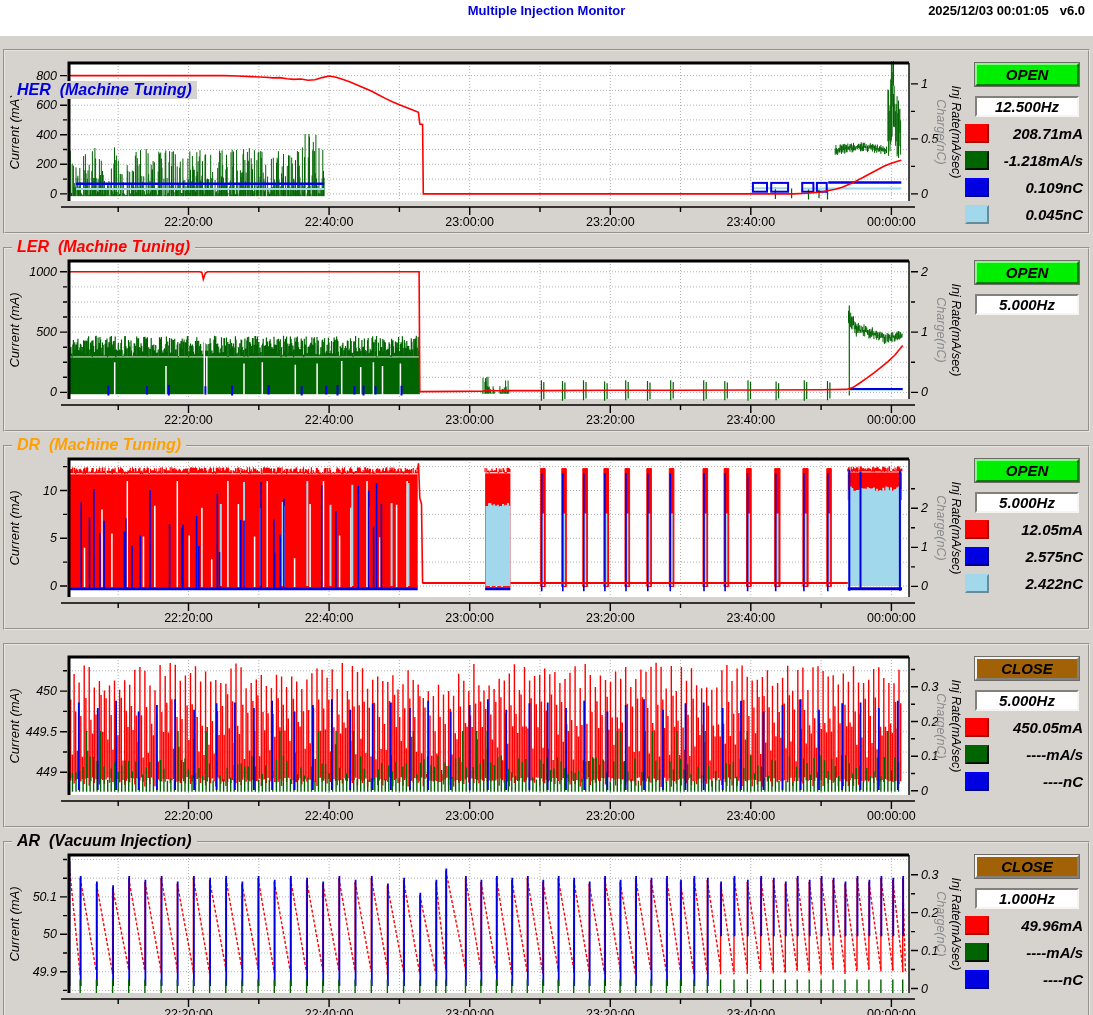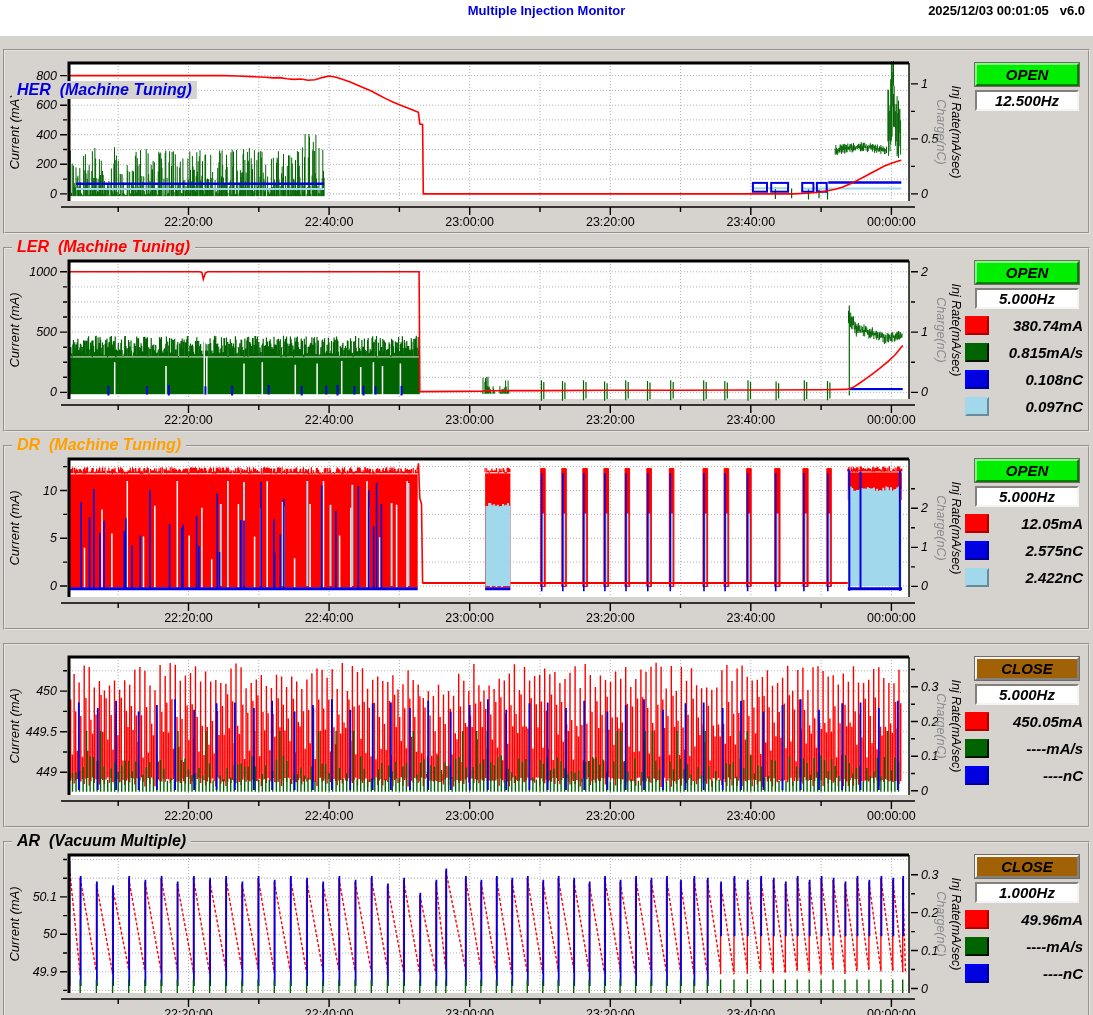--- a/index.html
+++ b/index.html
@@ -8,21 +8,21 @@
   .header .title{position:absolute;left:0;right:0;top:3px;text-align:center;color:#0000dd;font-weight:bold;font-size:13px}
   .header .dt{position:absolute;right:8px;top:3px;color:#000;font-weight:bold;font-size:13px;white-space:pre}
   .panel{position:relative;height:181px;margin:13px 3px 0;border:2px groove #e8e5e0}
   .panel-title{position:absolute;top:-11px;left:7px;background:#d6d3ce;padding:0 5px;font-size:16px;font-weight:bold;font-style:italic;white-space:pre;line-height:18px}
   .panel-body{display:flex;height:100%}
   svg.chart{width:958px;height:166px;margin-top:10px;flex:none;display:block}
   .info{width:121px;flex:none;padding-top:12px}
   .status{margin-left:12px;width:100px;height:19px;line-height:19px;text-align:center;font-weight:bold;font-style:italic;font-size:15px;border:2px solid;outline:1px solid #6f6b66}
   .status.open{background:#00ef00;border-color:#7dff7d #007d00 #007d00 #7dff7d}
   .status.close{background:#a16207;border-color:#f6f4f1 #84807b #84807b #f6f4f1}
-  .freq{margin:4px 0 3px 12px;width:100px;height:17px;line-height:17px;background:#fff;text-align:center;font-weight:bold;font-style:italic;font-size:15px;border:2px solid;border-color:#84807b #f6f4f1 #f6f4f1 #84807b}
+  .freq{margin:10px 0 3px 12px;width:100px;height:17px;line-height:17px;background:#fff;text-align:center;font-weight:bold;font-style:italic;font-size:15px;border:2px solid;border-color:#84807b #f6f4f1 #f6f4f1 #84807b}
   .row{display:flex;align-items:center;height:27px}
   .swatch{width:20px;height:15px;margin-left:2px;border:2px outset;flex:none}
   .val{margin-left:auto;font-weight:bold;font-style:italic;font-size:15px;padding-right:1px;white-space:pre}
 </style>
 </head>
 <body>
 
 <div class="header">
   <span class="title">Multiple Injection Monitor</span>
   <span class="dt"><span>2025/12/03 00:01:05</span>   <span>v6.0</span></span>
@@ -64,20 +64,41 @@
           <text x="916" y="81.9" font-size="12.5" font-style="italic" text-anchor="start" fill="#000">0.5</text>
           <text x="916" y="26.9" font-size="12.5" font-style="italic" text-anchor="start" fill="#000">1</text>
           <path d="M906 132.9L913 132.9M906 77.9L913 77.9M906 22.9L913 22.9M906 105.4L910 105.4M906 50.4L910 50.4" stroke="#000" stroke-width="1.4" fill="none"></path>
           <text x="14" y="71" transform="rotate(-90 14 71)" font-size="13" font-style="italic" text-anchor="middle" fill="#000">Current (mA)</text>
           <text x="932" y="71" transform="rotate(90 932 71)" font-size="12.5" font-style="italic" text-anchor="middle" fill="#8a8a8a">Charge(nC)</text>
           <text x="947" y="71" transform="rotate(90 947 71)" font-size="12.5" font-style="italic" text-anchor="middle" fill="#000">Inj Rate(mA/sec)</text>
         </svg>
       <div class="info">
         <div class="status open">OPEN</div>
         <div class="freq">12.500Hz</div>
+        <div class="rows">
+  <div class="row">
+    <span class="swatch" style="background: rgb(255, 0, 0); border-color: rgb(255, 0, 0);"></span>
+    <span class="val">208.71mA</span>
+  </div>
+
+  <div class="row">
+    <span class="swatch" style="background: rgb(0, 100, 0); border-color: rgb(0, 100, 0);"></span>
+    <span class="val">-1.218mA/s</span>
+  </div>
+
+  <div class="row">
+    <span class="swatch" style="background: rgb(0, 0, 224); border-color: rgb(0, 0, 224);"></span>
+    <span class="val">0.109nC</span>
+  </div>
+
+  <div class="row">
+    <span class="swatch" style="background: rgb(162, 216, 236); border-color: rgb(162, 216, 236);"></span>
+    <span class="val">0.045nC</span>
+  </div>
+</div>
       </div>
     </div>
   </section>
 
   <section class="panel">
     <span class="panel-title" style="color: rgb(255, 0, 0);">LER  (Machine Tuning)</span>
     <div class="panel-body">
       <svg class="chart" xmlns="http://www.w3.org/2000/svg" id="chart-1" viewBox="0 0 958 166">
           <rect x="64" y="2" width="840" height="138" fill="#fff"></rect>
           <path d="M113.2 2.0L113.2 140.0M183.5 2.0L183.5 140.0M253.8 2.0L253.8 140.0M324.1 2.0L324.1 140.0M394.4 2.0L394.4 140.0M464.7 2.0L464.7 140.0M535.0 2.0L535.0 140.0M605.3 2.0L605.3 140.0M675.5 2.0L675.5 140.0M745.8 2.0L745.8 140.0M816.1 2.0L816.1 140.0M886.4 2.0L886.4 140.0M64 133.4L904 133.4M64 118.3L904 118.3M64 103.2L904 103.2M64 88.2L904 88.2M64 73.1L904 73.1M64 58.0L904 58.0M64 43.0L904 43.0M64 27.9L904 27.9M64 12.8L904 12.8" stroke="#b0b0b0" stroke-width="1" stroke-dasharray="1 2" fill="none"></path>
@@ -109,41 +130,20 @@
           <text x="916" y="77.1" font-size="12.5" font-style="italic" text-anchor="start" fill="#000">1</text>
           <text x="916" y="16.8" font-size="12.5" font-style="italic" text-anchor="start" fill="#000">2</text>
           <path d="M906 133.4L913 133.4M906 73.1L913 73.1M906 12.8L913 12.8M906 103.2L910 103.2M906 43.0L910 43.0" stroke="#000" stroke-width="1.4" fill="none"></path>
           <text x="14" y="71" transform="rotate(-90 14 71)" font-size="13" font-style="italic" text-anchor="middle" fill="#000">Current (mA)</text>
           <text x="932" y="71" transform="rotate(90 932 71)" font-size="12.5" font-style="italic" text-anchor="middle" fill="#8a8a8a">Charge(nC)</text>
           <text x="947" y="71" transform="rotate(90 947 71)" font-size="12.5" font-style="italic" text-anchor="middle" fill="#000">Inj Rate(mA/sec)</text>
         </svg>
       <div class="info">
         <div class="status open">OPEN</div>
         <div class="freq">5.000Hz</div>
-        <div class="rows">
-  <div class="row">
-    <span class="swatch" style="background: rgb(255, 0, 0); border-color: rgb(255, 0, 0);"></span>
-    <span class="val">380.74mA</span>
-  </div>
-
-  <div class="row">
-    <span class="swatch" style="background: rgb(0, 100, 0); border-color: rgb(0, 100, 0);"></span>
-    <span class="val">0.815mA/s</span>
-  </div>
-
-  <div class="row">
-    <span class="swatch" style="background: rgb(0, 0, 224); border-color: rgb(0, 0, 224);"></span>
-    <span class="val">0.108nC</span>
-  </div>
-
-  <div class="row">
-    <span class="swatch" style="background: rgb(162, 216, 236); border-color: rgb(162, 216, 236);"></span>
-    <span class="val">0.097nC</span>
-  </div>
-</div>
       </div>
     </div>
   </section>
 
   <section class="panel">
     <span class="panel-title" style="color: rgb(255, 160, 0);">DR  (Machine Tuning)</span>
     <div class="panel-body">
       <svg class="chart" xmlns="http://www.w3.org/2000/svg" id="chart-2" viewBox="0 0 958 166">
           <rect x="64" y="2" width="840" height="138" fill="#fff"></rect>
           <path d="M113.2 2.0L113.2 140.0M183.5 2.0L183.5 140.0M253.8 2.0L253.8 140.0M324.1 2.0L324.1 140.0M394.4 2.0L394.4 140.0M464.7 2.0L464.7 140.0M535.0 2.0L535.0 140.0M605.3 2.0L605.3 140.0M675.5 2.0L675.5 140.0M745.8 2.0L745.8 140.0M816.1 2.0L816.1 140.0M886.4 2.0L886.4 140.0M64 129.0L904 129.0M64 105.1L904 105.1M64 81.3L904 81.3M64 57.4L904 57.4M64 33.5L904 33.5M64 9.6L904 9.6" stroke="#b0b0b0" stroke-width="1" stroke-dasharray="1 2" fill="none"></path>
@@ -257,21 +257,21 @@
   <div class="row">
     <span class="swatch" style="background: rgb(0, 0, 224); border-color: rgb(0, 0, 224);"></span>
     <span class="val">----nC</span>
   </div>
 </div>
       </div>
     </div>
   </section>
 
   <section class="panel">
-    <span class="panel-title" style="color: rgb(0, 0, 0);">AR  (Vacuum Multiple)</span>
+    <span class="panel-title" style="color: rgb(0, 0, 0);">AR  (Vacuum Injection)</span>
     <div class="panel-body">
       <svg class="chart" xmlns="http://www.w3.org/2000/svg" id="chart-4" viewBox="0 0 958 166">
           <rect x="64" y="2" width="840" height="138" fill="#fff"></rect>
           <path d="M113.2 2.0L113.2 140.0M183.5 2.0L183.5 140.0M253.8 2.0L253.8 140.0M324.1 2.0L324.1 140.0M394.4 2.0L394.4 140.0M464.7 2.0L464.7 140.0M535.0 2.0L535.0 140.0M605.3 2.0L605.3 140.0M675.5 2.0L675.5 140.0M745.8 2.0L745.8 140.0M816.1 2.0L816.1 140.0M886.4 2.0L886.4 140.0M64 137.4L904 137.4M64 118.7L904 118.7M64 100.0L904 100.0M64 81.3L904 81.3M64 62.6L904 62.6M64 43.9L904 43.9M64 25.2L904 25.2M64 6.5L904 6.5" stroke="#b0b0b0" stroke-width="1" stroke-dasharray="1 2" fill="none"></path>
           <path d="M64.0 115.7L64.0 10.2M75.2 120.6L75.2 25.2M91.4 116.8L91.4 30.8M107.6 120.9L107.6 34.5M123.7 116.8L123.7 25.2M139.9 115.9L139.9 28.9M156.1 120.2L156.1 25.2M172.3 119.7L172.3 30.8M188.4 120.6L188.4 25.2M204.6 119.4L204.6 27.1M220.8 118.3L220.8 25.2M236.9 115.8L236.9 30.8M253.1 116.7L253.1 25.2M269.3 119.7L269.3 28.9M285.4 117.5L285.4 25.2M301.6 117.3L301.6 27.1M317.8 119.1L317.8 30.8M333.9 116.2L333.9 25.2M350.1 117.4L350.1 28.9M366.3 116.4L366.3 25.2M382.4 121.4L382.4 32.7M398.6 117.3L398.6 27.1M414.8 119.7L414.8 42.0M430.9 116.7L430.9 28.9M440.8 115.9L440.8 17.7M460.5 118.5L460.5 25.2M475.9 118.2L475.9 28.9M491.4 120.8L491.4 25.2M506.8 116.4L506.8 27.1M522.3 118.5L522.3 25.2M537.8 120.3L537.8 28.9M553.2 118.9L553.2 25.2M568.7 119.8L568.7 27.1M584.2 118.2L584.2 30.8M599.6 118.2L599.6 25.2M615.1 119.1L615.1 28.9M630.6 116.7L630.6 25.2M646.0 116.6L646.0 27.1M661.5 117.3L661.5 25.2M675.5 116.3L675.5 28.9M688.9 119.2L688.9 25.2M702.3 118.6L702.3 27.1M715.6 121.2L715.6 30.8M729.0 119.5L729.0 25.2M742.3 120.7L742.3 28.9M755.7 117.3L755.7 25.2M768.3 119.2L768.3 27.1M780.3 119.4L780.3 30.8M792.2 116.6L792.2 25.2M804.2 118.5L804.2 28.9M816.1 121.6L816.1 25.2M828.1 116.8L828.1 27.1M840.0 121.0L840.0 30.8M852.0 116.5L852.0 25.2M863.9 116.0L863.9 28.9M875.9 118.5L875.9 25.2M887.8 117.4L887.8 27.1M897.7 119.3L897.7 25.2" stroke="#ff0000" stroke-width="1.4" fill="none"></path>
           <path d="M64.0 10.2L75.2 122.3M75.2 25.2L91.4 119.0M91.4 30.8L107.6 120.3M107.6 34.5L123.7 116.6M123.7 25.2L139.9 118.4M139.9 28.9L156.1 118.2M156.1 25.2L172.3 116.0M172.3 30.8L188.4 118.2M188.4 25.2L204.6 120.3M204.6 27.1L220.8 115.4M220.8 25.2L236.9 115.9M236.9 30.8L253.1 115.5M253.1 25.2L269.3 119.4M269.3 28.9L285.4 118.9M285.4 25.2L301.6 119.8M301.6 27.1L317.8 117.0M317.8 30.8L333.9 117.5M333.9 25.2L350.1 118.3M350.1 28.9L366.3 118.8M366.3 25.2L382.4 115.5M382.4 32.7L398.6 119.0M398.6 27.1L414.8 121.4M414.8 42.0L430.9 120.9M430.9 28.9L440.8 116.1M440.8 17.7L460.5 115.4M460.5 25.2L475.9 116.9M475.9 28.9L491.4 117.6M491.4 25.2L506.8 121.6M506.8 27.1L522.3 119.8M522.3 25.2L537.8 120.6M537.8 28.9L553.2 116.4M553.2 25.2L568.7 115.7M568.7 27.1L584.2 118.8M584.2 30.8L599.6 120.9M599.6 25.2L615.1 115.9M615.1 28.9L630.6 121.6M630.6 25.2L646.0 118.6M646.0 27.1L661.5 119.2M661.5 25.2L675.5 118.9M675.5 28.9L688.9 121.3M688.9 25.2L702.3 120.7M702.3 27.1L715.6 115.3M715.6 30.8L729.0 121.4M729.0 25.2L742.3 115.9M742.3 28.9L755.7 119.0M755.7 25.2L768.3 120.5M768.3 27.1L780.3 120.5M780.3 30.8L792.2 117.8M792.2 25.2L804.2 119.8M804.2 28.9L816.1 117.3M816.1 25.2L828.1 115.3M828.1 27.1L840.0 117.9M840.0 30.8L852.0 119.9M852.0 25.2L863.9 116.9M863.9 28.9L875.9 117.5M875.9 25.2L887.8 117.3M887.8 27.1L897.7 115.8M897.7 25.2L900.5 120.4" stroke="#ff0000" stroke-width="1.4" fill="none" stroke-dasharray="3 2"></path>
           <path d="M64.5 132.9L64.5 8.0M75.7 132.9L75.7 22.9M91.9 132.9L91.9 28.6M108.1 132.9L108.1 32.3M124.2 132.9L124.2 22.9M140.4 132.9L140.4 26.7M156.6 132.9L156.6 22.9M172.7 132.9L172.7 28.6M188.9 132.9L188.9 22.9M205.1 132.9L205.1 24.8M221.2 132.9L221.2 22.9M237.4 132.9L237.4 28.6M253.6 132.9L253.6 22.9M269.7 132.9L269.7 26.7M285.9 132.9L285.9 22.9M302.1 132.9L302.1 24.8M318.2 132.9L318.2 28.6M334.4 132.9L334.4 22.9M350.6 132.9L350.6 26.7M366.8 132.9L366.8 22.9M382.9 132.9L382.9 30.4M399.1 132.9L399.1 24.8M415.3 132.9L415.3 39.8M431.4 132.9L431.4 26.7M441.3 132.9L441.3 15.5M460.9 132.9L460.9 22.9M476.4 132.9L476.4 26.7M491.9 132.9L491.9 22.9M507.3 132.9L507.3 24.8M522.8 132.9L522.8 22.9M538.3 132.9L538.3 26.7M553.7 132.9L553.7 22.9M569.2 132.9L569.2 24.8M584.7 132.9L584.7 28.6M600.1 132.9L600.1 22.9M615.6 132.9L615.6 26.7M631.1 132.9L631.1 22.9M646.5 132.9L646.5 24.8M662.0 132.9L662.0 22.9M676.0 132.9L676.0 26.7M689.4 132.9L689.4 22.9M702.8 132.9L702.8 24.8M716.1 83.2L716.1 28.6M729.5 83.2L729.5 22.9M742.8 83.2L742.8 26.7M756.2 83.2L756.2 22.9M768.8 83.2L768.8 24.8M780.8 83.2L780.8 28.6M792.7 83.2L792.7 22.9M804.7 83.2L804.7 26.7M816.6 83.2L816.6 22.9M828.6 83.2L828.6 24.8M840.5 83.2L840.5 28.6M852.5 83.2L852.5 22.9M864.4 83.2L864.4 26.7M876.4 83.2L876.4 22.9M888.3 83.2L888.3 24.8M898.2 83.2L898.2 22.9" stroke="#0000e0" stroke-width="1.8" fill="none"></path>
           <path d="M64.0 140.0L64.0 126.5M75.2 140.0L75.2 126.5M91.4 140.0L91.4 126.5M107.6 140.0L107.6 126.5M123.7 140.0L123.7 126.5M139.9 140.0L139.9 126.5M156.1 140.0L156.1 126.5M172.3 140.0L172.3 126.5M188.4 140.0L188.4 126.5M204.6 140.0L204.6 126.5M220.8 140.0L220.8 126.5M236.9 140.0L236.9 126.5M253.1 140.0L253.1 126.5M269.3 140.0L269.3 126.5M285.4 140.0L285.4 126.5M301.6 140.0L301.6 126.5M317.8 140.0L317.8 126.5M333.9 140.0L333.9 126.5M350.1 140.0L350.1 126.5M366.3 140.0L366.3 126.5M382.4 140.0L382.4 126.5M398.6 140.0L398.6 126.5M414.8 140.0L414.8 126.5M430.9 140.0L430.9 126.5M440.8 140.0L440.8 126.5M460.5 140.0L460.5 126.5M475.9 140.0L475.9 126.5M491.4 140.0L491.4 126.5M506.8 140.0L506.8 126.5M522.3 140.0L522.3 126.5M537.8 140.0L537.8 126.5M553.2 140.0L553.2 126.5M568.7 140.0L568.7 126.5M584.2 140.0L584.2 126.5M599.6 140.0L599.6 126.5M615.1 140.0L615.1 126.5M630.6 140.0L630.6 126.5M646.0 140.0L646.0 126.5M661.5 140.0L661.5 126.5M675.5 140.0L675.5 126.5M688.9 140.0L688.9 126.5M702.3 140.0L702.3 126.5M715.6 140.0L715.6 126.5M729.0 140.0L729.0 126.5M742.3 140.0L742.3 126.5M755.7 140.0L755.7 126.5M768.3 140.0L768.3 126.5M780.3 140.0L780.3 126.5M792.2 140.0L792.2 126.5M804.2 140.0L804.2 126.5M816.1 140.0L816.1 126.5M828.1 140.0L828.1 126.5M840.0 140.0L840.0 126.5M852.0 140.0L852.0 126.5M863.9 140.0L863.9 126.5M875.9 140.0L875.9 126.5M887.8 140.0L887.8 126.5M897.7 140.0L897.7 126.5" stroke="#006400" stroke-width="1.4" fill="none"></path>
           <path d="M64 140L64 2L904 2" stroke="#000" stroke-width="3" fill="none"></path>
           <path d="M904 2L904 140" stroke="#000" stroke-width="1.4" fill="none"></path>

